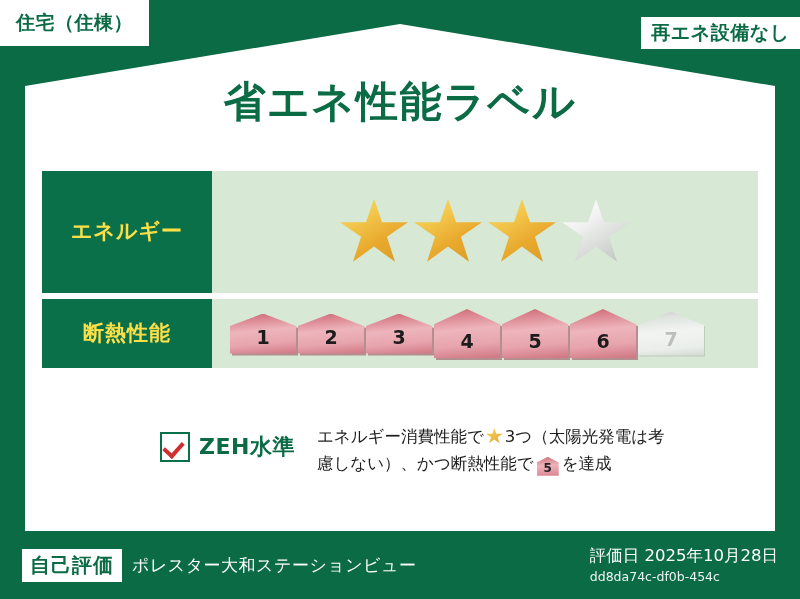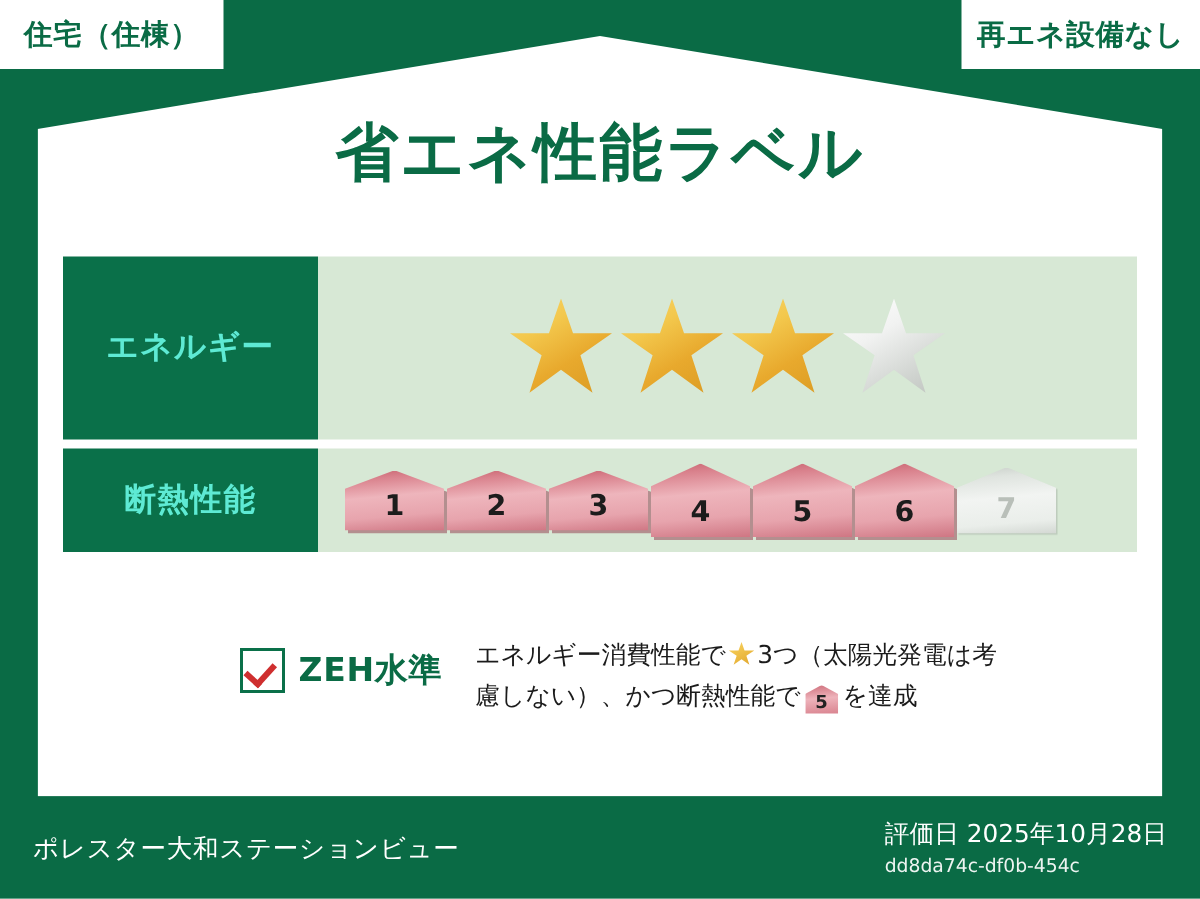--- a/index.html
+++ b/index.html
@@ -25,39 +25,39 @@
   }
 
   
   .tag{
     position:absolute;background:#ffffff;
     color:#0a6b45;font-weight:bold;
     display:flex;align-items:center;justify-content:center;
     letter-spacing:.5px;
   }
   .tag-left{left:0;top:0;width:149px;height:46px;font-size:19px;}
-  .tag-right{right:0;top:0;width:159px;height:46px;font-size:19px;}
+  .tag-right{right:0;top:17px;width:159px;height:32px;font-size:19px;}
 
   
   .title-wrap{
     position:absolute;left:0;top:68px;width:800px;text-align:center;
     color:#0a6b45;
   }
   .title-small{font-size:17px;font-weight:bold;letter-spacing:1px;}
   .title-big{font-size:42px;font-weight:bold;letter-spacing:1.5px;margin-top:6px;}
 
   
   .row{
     position:absolute;display:flex;align-items:stretch;
   }
   .row-energy{left:42px;top:171px;width:716px;height:122px;}
   .row-insul{left:42px;top:299px;width:716px;height:69px;}
 
   .row-label{
-    width:170px;flex:0 0 170px;background:#0a7049;color:#5eead4;
+    width:170px;flex:0 0 170px;background:#0a7049;color:#fde047;
     display:flex;flex-direction:row;align-items:center;justify-content:center;
     font-weight:bold;font-size:21px;line-height:1.3;letter-spacing:1px;
   }
   .row-body{
     flex:1 1 auto;background:#d7e8d5;
     display:flex;align-items:center;justify-content:center;gap:6px;
   }
   .row-insul .row-body{gap:0;padding-left:18px;justify-content:flex-start;}
 
   
@@ -211,20 +211,21 @@
     </div>
     <div class="zeh-desc">
       <span>エネルギー消費性能で</span><span class="inline-star"></span><span>3つ（太陽光発電</span><span>は考慮しない）、かつ断熱性能で</span><span class="inline-house">
           <b>5</b>
         </span><span>を達成</span>
     </div>
   </div>
 
   <div class="footer">
     <div class="footer-left">
+      <span class="eval-badge">自己評価</span>
       <span class="bldg-name">ポレスター大和ステーションビュー</span>
     </div>
     <div class="footer-right">
       <div class="eval-date">評価日 2025年10月28日</div>
       <div class="eval-id">dd8da74c-df0b-454c</div>
     </div>
   </div>
 
 </div>
 

